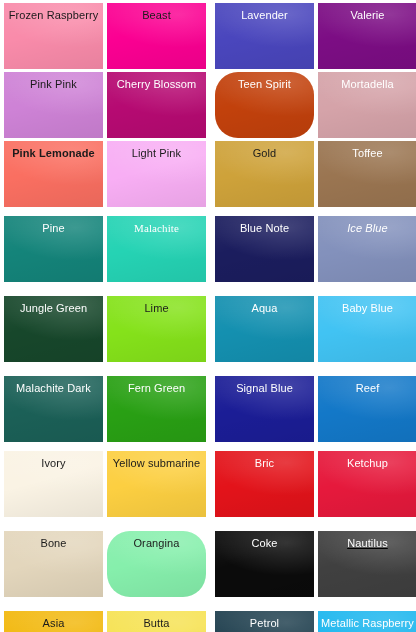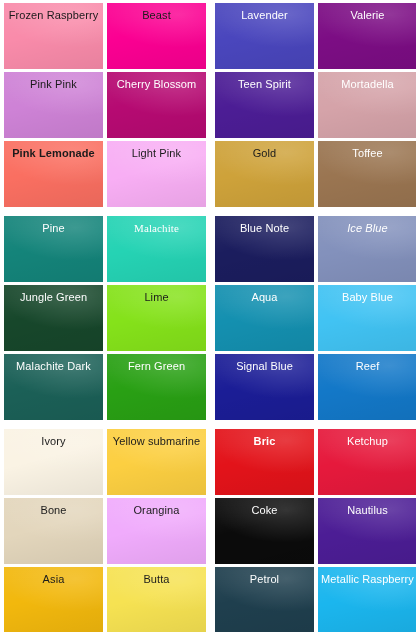--- a/index.html
+++ b/index.html
@@ -24,20 +24,21 @@
     flex-direction: column;
     padding: 3px 4px 6px 4px;
   }
 
   .group {
     display: flex;
     flex-direction: column;
   }
   .group + .group {
     margin-top: 9px;
+    gap: 11px;
   }
 
   .swatch-row {
     display: flex;
     flex-direction: row;
     align-items: stretch;
   }
   .swatch-row + .swatch-row {
     margin-top: 3px;
   }
@@ -114,21 +115,21 @@
       <div class="swatch-row">
         <div class="half left">
           <div class="swatch" style="background-color: rgb(206, 130, 214);">
             <div class="swatch-label label-dark" style="color: rgb(27, 27, 27);">Pink Pink</div>
           </div>
           <div class="swatch" style="background-color: rgb(182, 10, 114);">
             <div class="swatch-label label-light" style="color: rgb(255, 255, 255);">Cherry Blossom</div>
           </div>
         </div>
         <div class="half right">
-          <div class="swatch" style="background-color: #4c1d95;">
+          <div class="swatch" style="background-color: #c2410c; border-radius: 23px;">
             <div class="swatch-label label-light" style="color: rgb(255, 255, 255);">Teen Spirit</div>
           </div>
           <div class="swatch" style="background-color: rgb(213, 163, 169);">
             <div class="swatch-label label-light" style="color: rgb(255, 255, 255);">Mortadella</div>
           </div>
         </div>
       </div>
       <div class="swatch-row">
         <div class="half left">
           <div class="swatch" style="background-color: rgb(250, 111, 97); font-weight: bold;">
@@ -209,41 +210,41 @@
         <div class="half left">
           <div class="swatch" style="background-color: rgb(250, 243, 228);">
             <div class="swatch-label label-dark" style="color: rgb(27, 27, 27);">Ivory</div>
           </div>
           <div class="swatch" style="background-color: rgb(252, 207, 65);">
             <div class="swatch-label label-dark" style="color: rgb(27, 27, 27);">Yellow submarine</div>
           </div>
         </div>
         <div class="half right">
           <div class="swatch" style="background-color: rgb(227, 19, 26);">
-            <div class="swatch-label label-light" style="color: rgb(255, 255, 255); font-weight: bold;">Bric</div>
+            <div class="swatch-label label-light" style="color: rgb(255, 255, 255);">Bric</div>
           </div>
           <div class="swatch" style="background-color: rgb(230, 25, 60);">
             <div class="swatch-label label-light" style="color: rgb(255, 255, 255);">Ketchup</div>
           </div>
         </div>
       </div>
       <div class="swatch-row">
         <div class="half left">
           <div class="swatch" style="background-color: rgb(227, 214, 188);">
             <div class="swatch-label label-dark" style="color: rgb(27, 27, 27);">Bone</div>
           </div>
-          <div class="swatch" style="background-color: #f0abfc;">
+          <div class="swatch" style="background-color: #86efac; border-radius: 23px;">
             <div class="swatch-label label-dark" style="color: rgb(27, 27, 27);">Orangina</div>
           </div>
         </div>
         <div class="half right">
           <div class="swatch" style="background-color: rgb(11, 11, 11);">
             <div class="swatch-label label-light" style="color: rgb(255, 255, 255);">Coke</div>
           </div>
-          <div class="swatch" style="background-color: #4c1d95;">
+          <div class="swatch" style="background-color: #404040; text-decoration: underline;">
             <div class="swatch-label label-light" style="color: rgb(255, 255, 255);">Nautilus</div>
           </div>
         </div>
       </div>
       <div class="swatch-row">
         <div class="half left">
           <div class="swatch" style="background-color: rgb(242, 184, 13);">
             <div class="swatch-label label-dark" style="color: rgb(27, 27, 27);">Asia</div>
           </div>
           <div class="swatch" style="background-color: rgb(246, 226, 82);">

